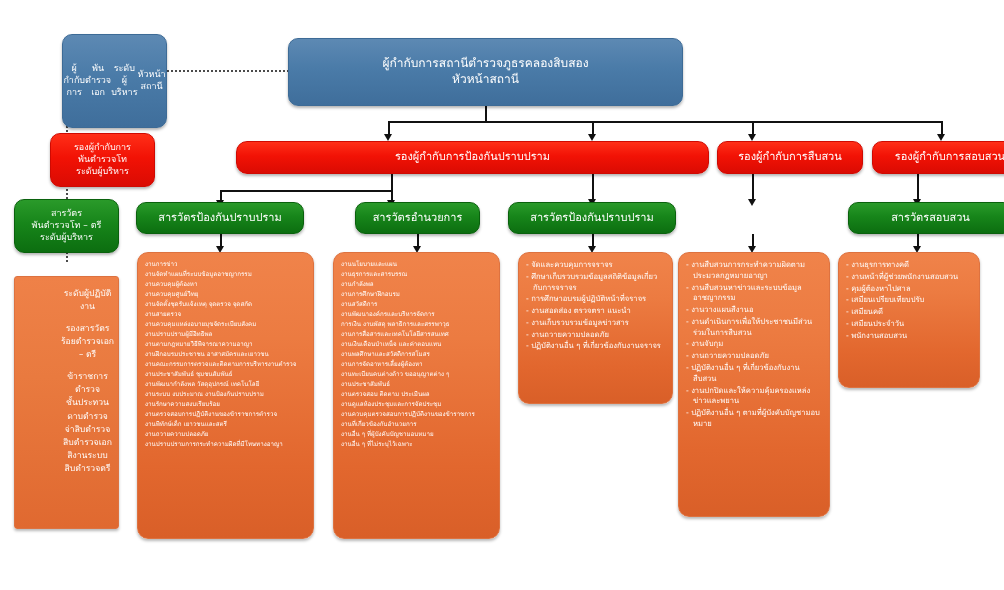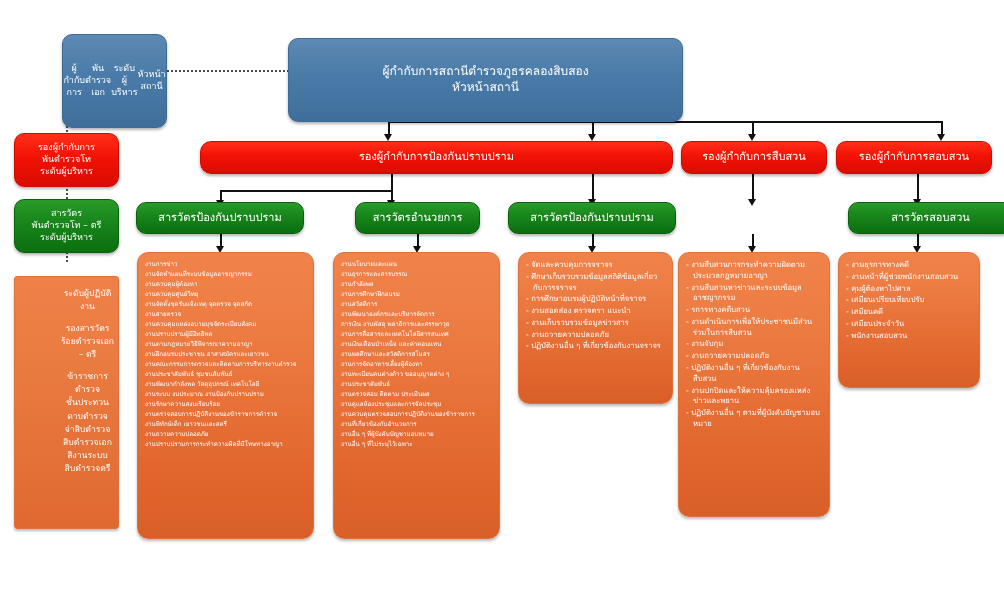--- a/index.html
+++ b/index.html
@@ -30,20 +30,21 @@
   }
   .node span{display:block;width:100%;}
 
   .blue{
     background:linear-gradient(180deg,#5d89b3 0%,#4a7ba8 45%,#3f6e9b 100%);
     border:1px solid #3d6b96;
   }
   .red{
     background:linear-gradient(180deg,#ff2f18 0%,#f21205 45%,#da0b03 100%);
     border:1px solid #cf0a02;
+    margin-left:36px;
   }
   .green{
     background:linear-gradient(180deg,#2a9a2a 0%,#17851a 45%,#0c6e10 100%);
     border:1px solid #0a610d;
   }
 
   
   .panel{
     position:absolute;
     box-sizing:border-box;
@@ -153,21 +154,21 @@
   <div class="arrow" style="left:216px;top:246px;"></div>
   <div class="ln-v" style="left:417px;top:234px;height:14px;"></div>
   <div class="arrow" style="left:413px;top:246px;"></div>
   <div class="ln-v" style="left:592px;top:234px;height:14px;"></div>
   <div class="arrow" style="left:588px;top:246px;"></div>
   <div class="ln-v" style="left:752px;top:234px;height:14px;"></div>
   <div class="arrow" style="left:748px;top:246px;"></div>
   <div class="ln-v" style="left:917px;top:234px;height:14px;"></div>
   <div class="arrow" style="left:913px;top:246px;"></div>
 
-  <div class="node blue t12" style="left:288px;top:38px;width:395px;height:84px;flex-direction:column;">
+  <div class="node blue t12" style="left:288px;top:38px;width:395px;height:68px;flex-direction:column;">
     <span>ผู้กำกับการสถานีตำรวจภูธรคลองสิบสอง</span>
     <span>หัวหน้าสถานี</span>
   </div>
 
   <div class="node blue t9" style="left:14px;top:34px;width:105px;height:94px;flex-direction:row;margin-left:48px;">
     <span>ผู้กำกับการ</span>
     <span>พันตำรวจเอก</span>
     <span>ระดับผู้บริหาร</span>
     <span>หัวหน้าสถานี</span>
   </div>
@@ -283,21 +284,21 @@
       <li>- งานเก็บรวบรวมข้อมูลข่าวสาร</li>
       <li>- งานถวายความปลอดภัย</li>
       <li>- ปฏิบัติงานอื่น ๆ ที่เกี่ยวข้องกับงานจราจร</li>
     </ul>
   </div>
 
   <div class="panel small" style="left:678px;top:252px;width:152px;height:265px;">
     <ul>
       <li>- งานสืบสวนการกระทำความผิดตามประมวลกฎหมายอาญา</li>
       <li>- งานสืบสวนหาข่าวและระบบข้อมูลอาชญากรรม</li>
-      <li>- รการทางคดืบสวน</li>
+      <li>- งานวางแผนสืงานอ</li>
       <li>- งานดำเนินการเพื่อให้ประชาชนมีส่วนร่วมในการสืบสวน</li>
       <li>- งานจับกุม</li>
       <li>- งานถวายความปลอดภัย</li>
       <li>- ปฏิบัติงานอื่น ๆ ที่เกี่ยวข้องกับงานสืบสวน</li>
       <li>- งานปกปิดและให้ความคุ้มครองแหล่งข่าวและพยาน</li>
       <li>- ปฏิบัติงานอื่น ๆ ตามที่ผู้บังคับบัญชามอบหมาย</li>
     </ul>
   </div>
 
   <div class="panel small" style="left:838px;top:252px;width:142px;height:136px;">

